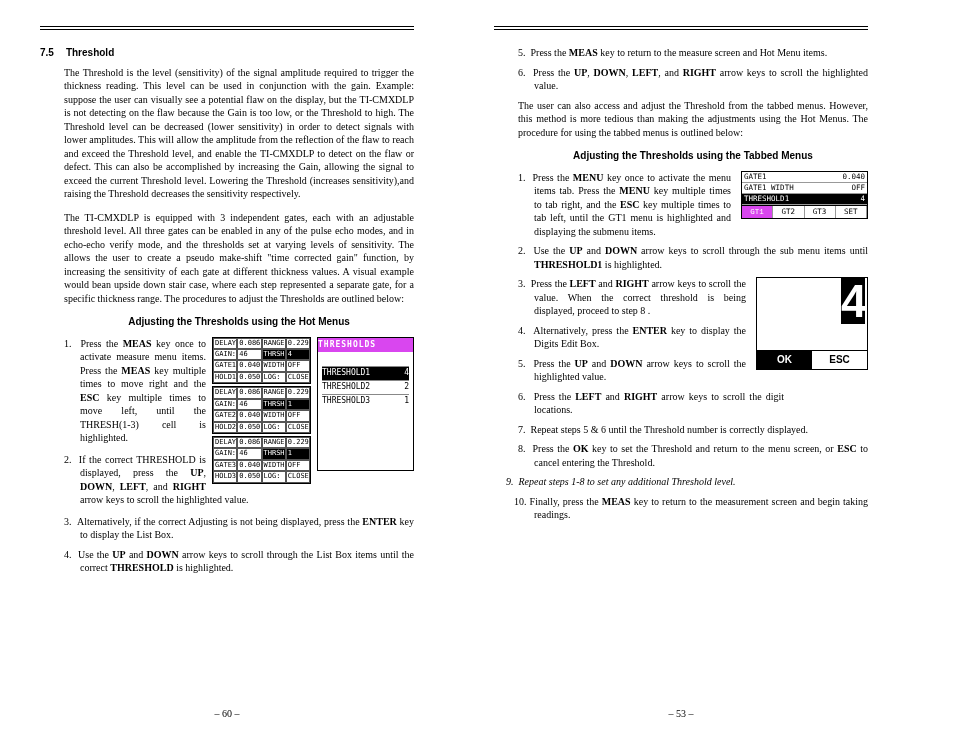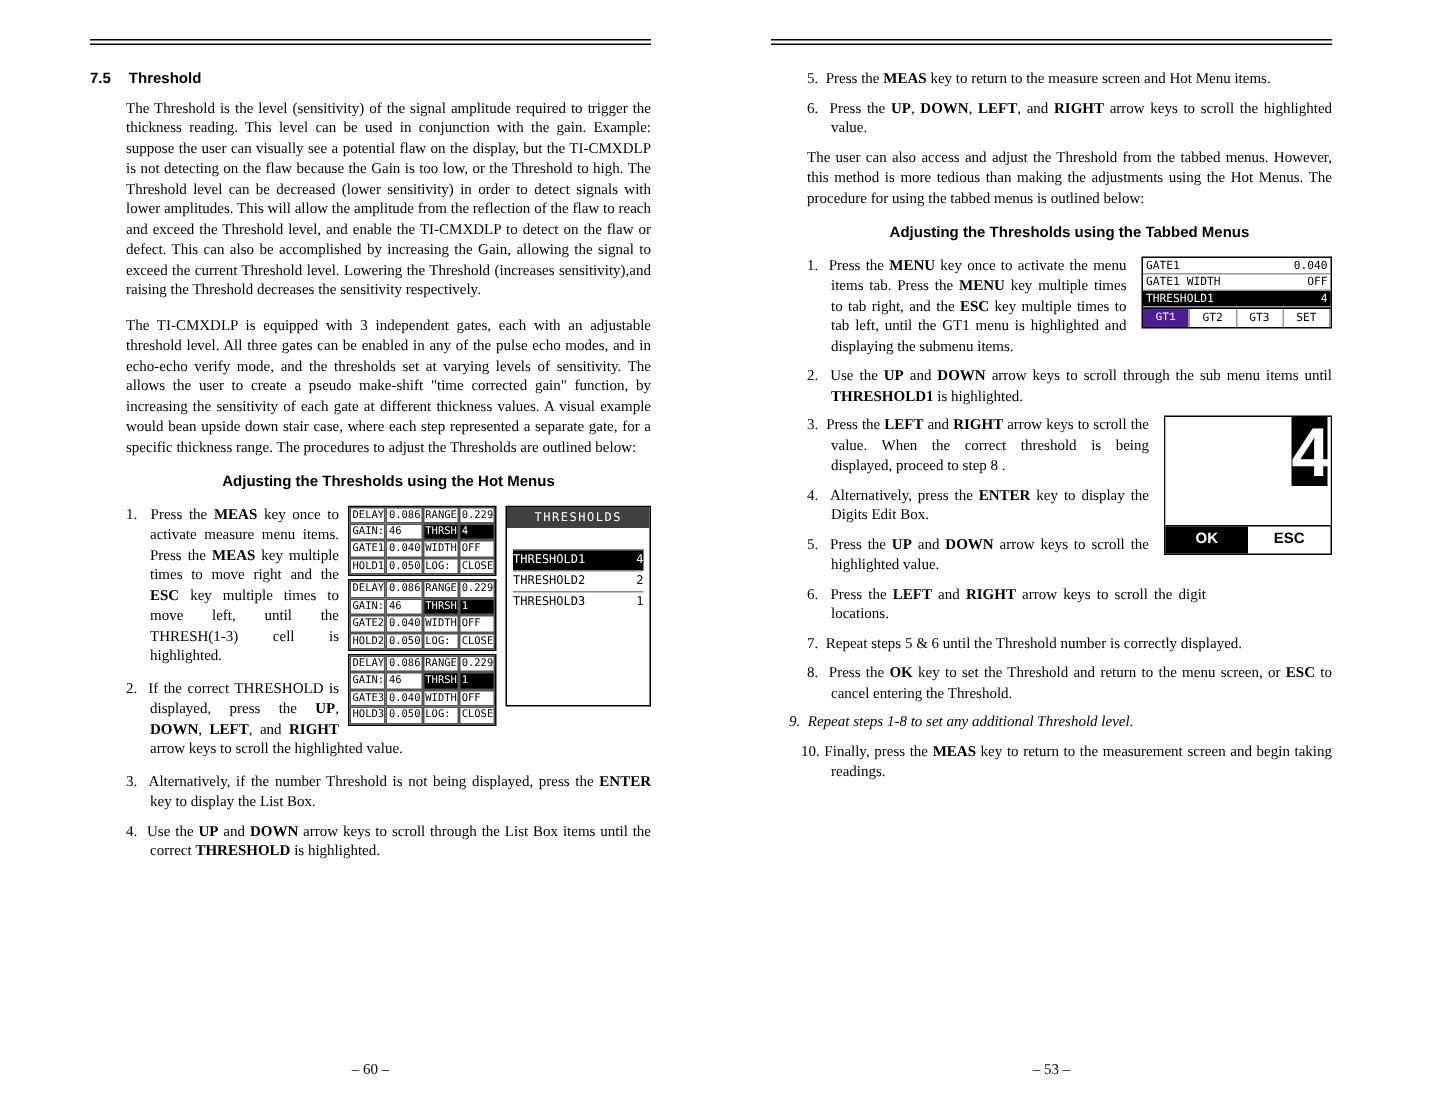--- a/index.html
+++ b/index.html
@@ -1,16 +1,16 @@
 <!DOCTYPE html>
 <html><head>
 <meta charset="utf-8">
 <style>
   body{margin:0;background:#fff;font-family:"Times New Roman",Times,serif;color:#000;font-size:10px;line-height:1.35;}
-  .spread{display:flex;width:908px;height:738px;margin-left:20px;}
+  .spread{display:flex;width:908px;height:738px;}
   .page{width:477px;box-sizing:border-box;padding:26px 40px 20px 40px;position:relative;}
   .rule-pair{margin-bottom:16px;}
   .rule-pair .bar{border-top:1.5px solid #000;height:0;}
   .rule-pair .bar.thin{border-top:1px solid #000;margin-top:2px;}
   .section-title{font-family:Arial,Helvetica,sans-serif;font-weight:bold;font-size:10px;margin:0 0 6px 0;}
   .section-title .no{margin-right:12px;}
   .para{text-align:justify;margin:0 0 10px 0;padding-left:24px;}
   .para2{text-align:justify;margin:0 0 10px 0;padding-left:24px;}
   .heading{font-family:Arial,Helvetica,sans-serif;font-weight:bold;font-size:10px;margin:8px 0 8px 24px;text-align:center;}
   .footer{position:absolute;bottom:18px;left:0;right:0;text-align:center;font-size:10px;}
@@ -20,32 +20,32 @@
   .clear{clear:both;}
 
   
   .lcd-stack{float:right;margin:0 0 6px 6px;font-family:monospace;font-size:7px;}
   .lcd{border:1px solid #000;margin-bottom:2px;width:97px;}
   .lcd .r{display:flex;}
   .lcd .c{flex:1;border:0.5px solid #555;padding:0 1px;white-space:nowrap;overflow:hidden;}
   .lcd .c.h{background:#000;color:#fff;}
 
   .thresh-panel{float:right;border:1.5px solid #000;width:95px;margin-left:6px;font-family:Arial,Helvetica,sans-serif;font-size:8px;position:relative;}
-  .thresh-panel .title{background:#404040;color:#fff;text-align:center;font-weight:normal;padding:2px 0;letter-spacing:1px;font-family:monospace;}
+  .thresh-panel .title{background:#d946ef;color:#fff;font-weight:bold;padding:2px 0;letter-spacing:1px;font-family:monospace;}
   .thresh-panel .body{padding:14px 4px 4px 4px;height:100px;}
   .thresh-panel .row{display:flex;justify-content:space-between;font-family:monospace;border-top:1px solid #888;padding:1px 0;}
   .thresh-panel .row.sel{background:#000;color:#fff;}
 
   
   .gatefig{float:right;border:1px solid #000;width:125px;font-family:monospace;font-size:7.5px;margin-left:10px;}
   .gatefig .r{display:flex;justify-content:space-between;padding:0 2px;border-bottom:1px solid #999;}
   .gatefig .r.sel{background:#000;color:#fff;}
   .gatefig .tabs{display:flex;border-top:1px solid #000;}
   .gatefig .tabs span{flex:1;text-align:center;padding:1px 0;border-right:1px solid #999;}
-  .gatefig .tabs span.on{background:#4c1d95;color:#fff;font-family:Liberation Mono, monospace;}
+  .gatefig .tabs span.on{background:#d946ef;color:#fff;font-family:Liberation Mono, monospace;}
 
   .digitfig{float:right;border:1.5px solid #000;width:110px;margin-left:10px;}
   .digitfig .screen{height:72px;position:relative;background:#fff;}
   .digitfig .screen .num{position:absolute;right:2px;top:0;font-family:Arial,Helvetica,sans-serif;font-size:46px;font-weight:bold;background:#000;color:#fff;width:24px;text-align:center;line-height:46px;}
   .digitfig .btns{display:flex;border-top:1px solid #000;}
   .digitfig .btns span{flex:1;text-align:center;font-family:Arial,Helvetica,sans-serif;font-weight:bold;padding:2px 0;}
   .digitfig .btns span.ok{background:#000;color:#fff;}
   .inner-indent{padding-left:24px;}
 </style>
 </head>
@@ -167,21 +167,21 @@
               <span class="c">CLOSED</span>
             </div>
         </div>
       </div>
 
       <div class="step-text-narrow">1.&nbsp;&nbsp;Press the <b>MEAS</b> key once to activate measure menu items. Press the <b>MEAS</b> key multiple times to move right and the <b>ESC</b> key multiple times to move left, until the THRESH(1-3) cell is highlighted.</div>
       <div class="step-text-narrow">2.&nbsp;&nbsp;If the correct THRESHOLD is displayed, press the <b>UP</b>, <b>DOWN</b>, <b>LEFT</b>, and <b>RIGHT</b> arrow keys to scroll the highlighted value.</div>
     </div>
     <div class="clear"></div>
 
-    <div class="indent-body" style="text-indent:-16px;">3.&nbsp;&nbsp;<span>Alternatively, if the number Threshold is not being displayed, press the </span><b>ENTER</b><span> key to display the List Box.</span></div>
+    <div class="indent-body" style="text-indent:-16px;">3.&nbsp;&nbsp;<span>Alternatively, if the correct Adjusting is not being displayed, press the </span><b>ENTER</b><span> key to display the List Box.</span></div>
     <div class="indent-body" style="text-indent:-16px;">4.&nbsp;&nbsp;<span>Use the </span><b>UP</b> and <b>DOWN</b><span> arrow keys to scroll through the List Box items until the correct </span><b>THRESHOLD</b><span> is highlighted.</span></div>
 
     <div class="footer">– 60 –</div>
   </div>
 
   <div class="page">
     <div class="rule-pair">
       <div class="bar"></div>
         <div class="bar thin"></div>
     </div>

